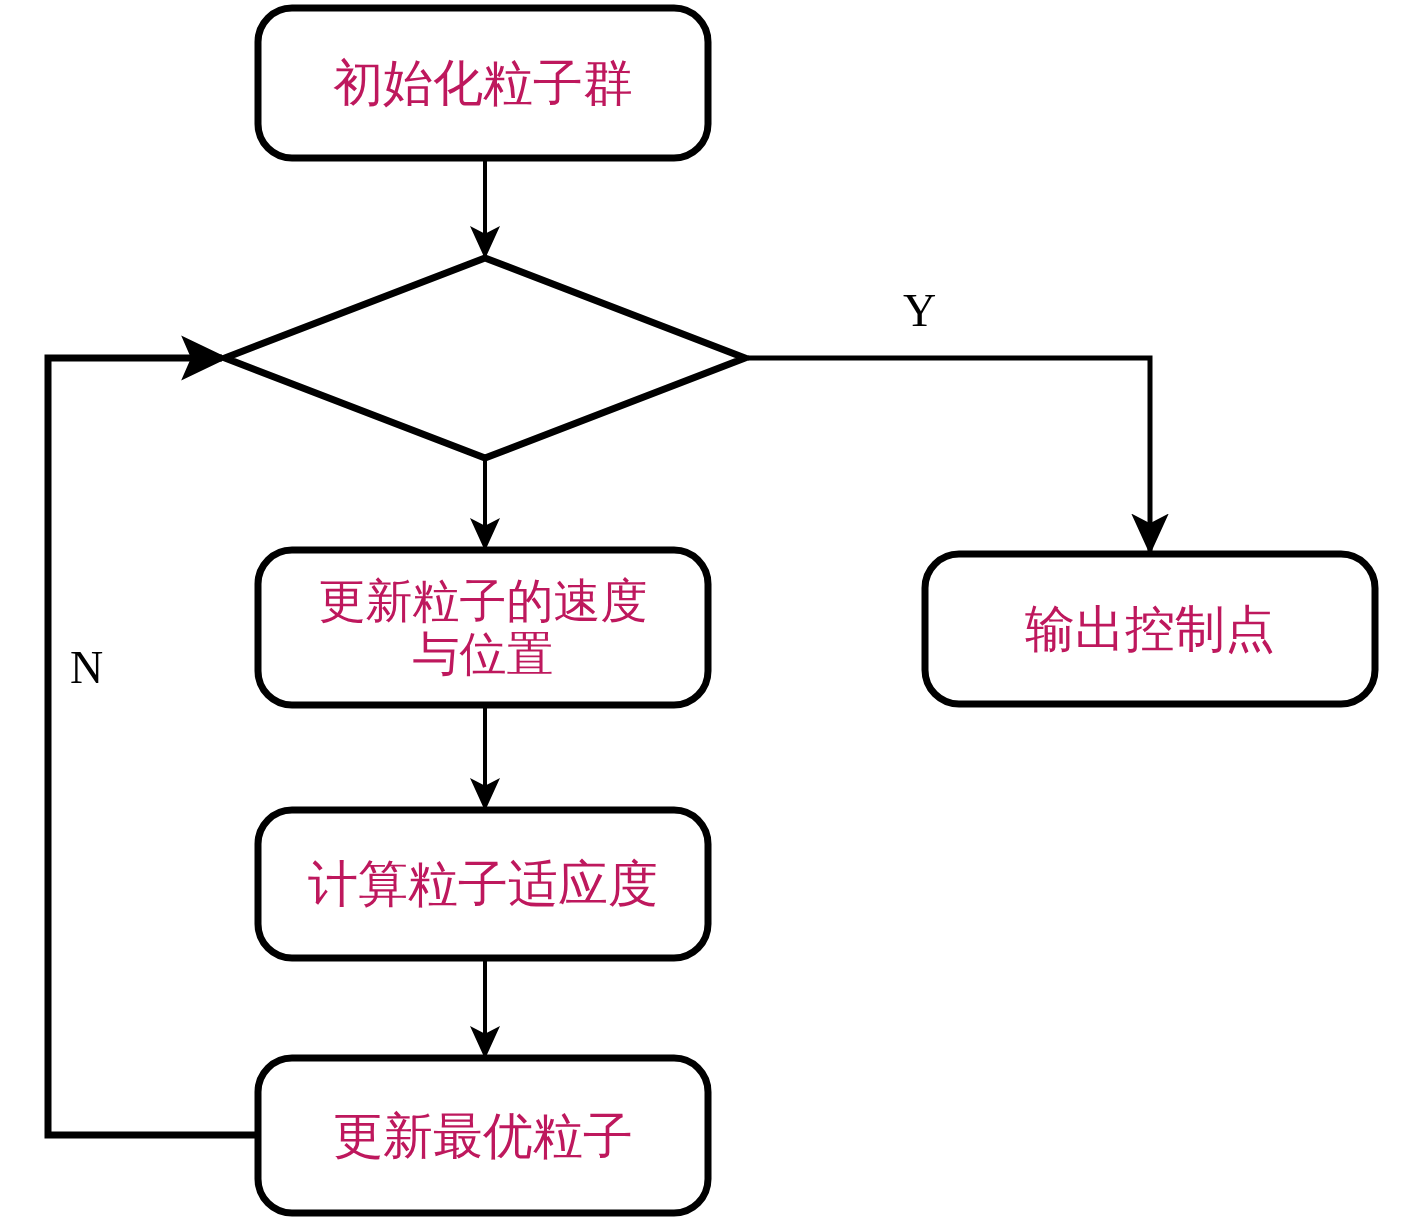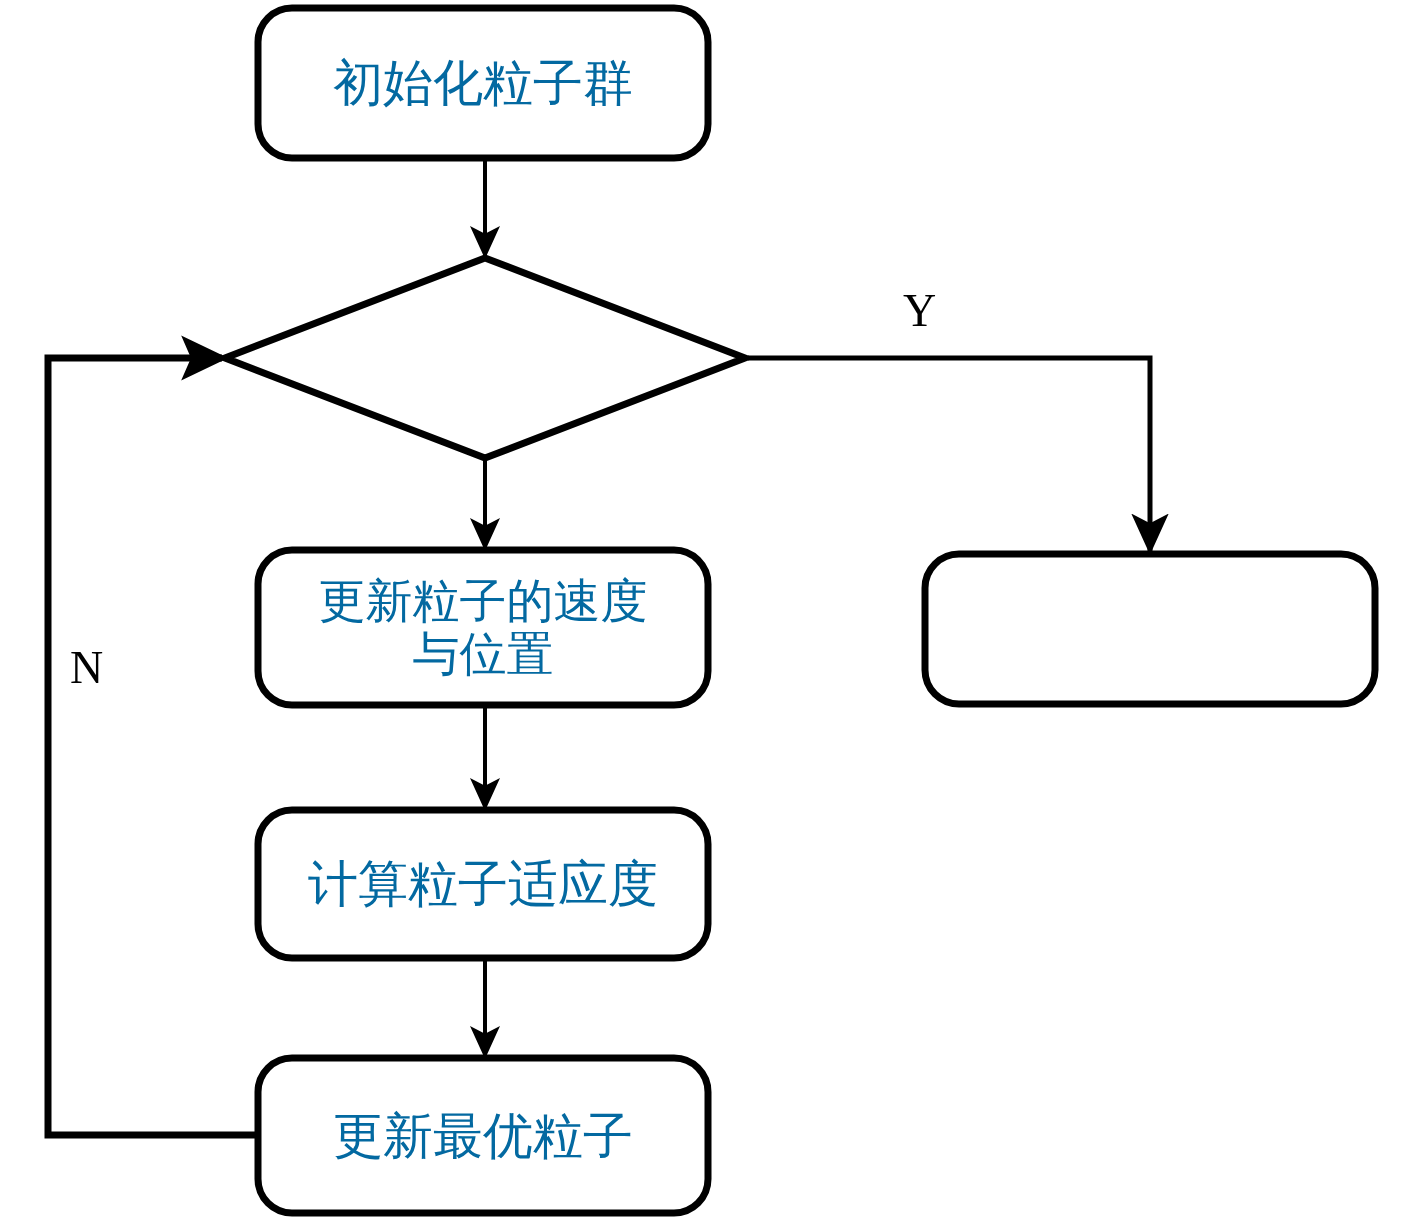--- a/index.html
+++ b/index.html
@@ -23,21 +23,21 @@
     left: 0;
     width: 1417px;
     height: 1225px;
   }
   .node-label {
     position: absolute;
     display: flex;
     align-items: center;
     justify-content: center;
     text-align: center;
-    color: #0369a1;
+    color: #be185d;
     font-family: "Liberation Serif", "DejaVu Serif", serif;
     line-height: 1.12;
     white-space: pre-line;
     pointer-events: none;
   }
   .edge-label {
     position: absolute;
     color: #000000;
     font-family: "Liberation Serif", "DejaVu Serif", serif;
     font-size: 46px;
@@ -87,18 +87,19 @@
   <div class="node-label" style="left:258px; top:8px; width:450px; height:150px; font-size:50px;">初始化粒子群</div>
 
 
   <div class="node-label" style="left:258px; top:550px; width:450px; height:155px; font-size:47px;">更新粒子的速度
 与位置</div>
 
   <div class="node-label" style="left:258px; top:810px; width:450px; height:148px; font-size:50px;">计算粒子适应度</div>
 
   <div class="node-label" style="left:258px; top:1058px; width:450px; height:155px; font-size:50px;">更新最优粒子</div>
 
+  <div class="node-label" style="left:925px; top:554px; width:450px; height:150px; font-size:50px;">输出控制点</div>
 
   <div class="edge-label" style="left:903px; top:288px;">Y</div>
 
   <div class="edge-label" style="left:70px; top:645px;">N</div>
 
 </div>
 
 </body></html>

